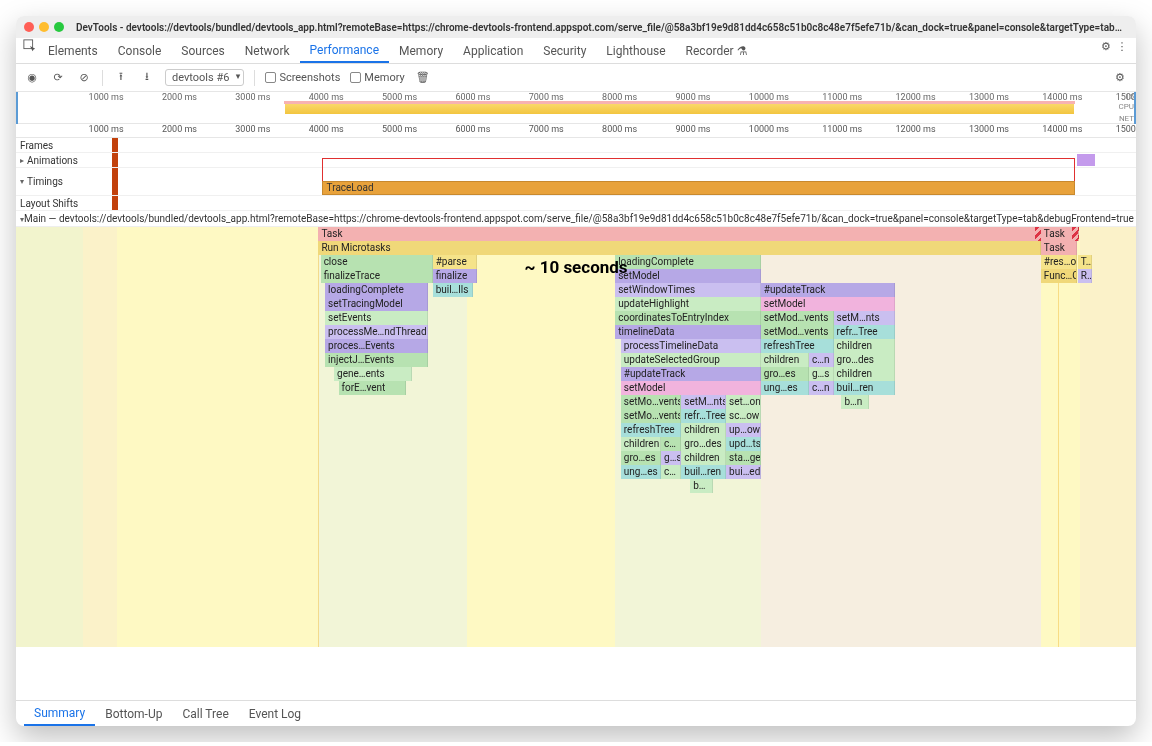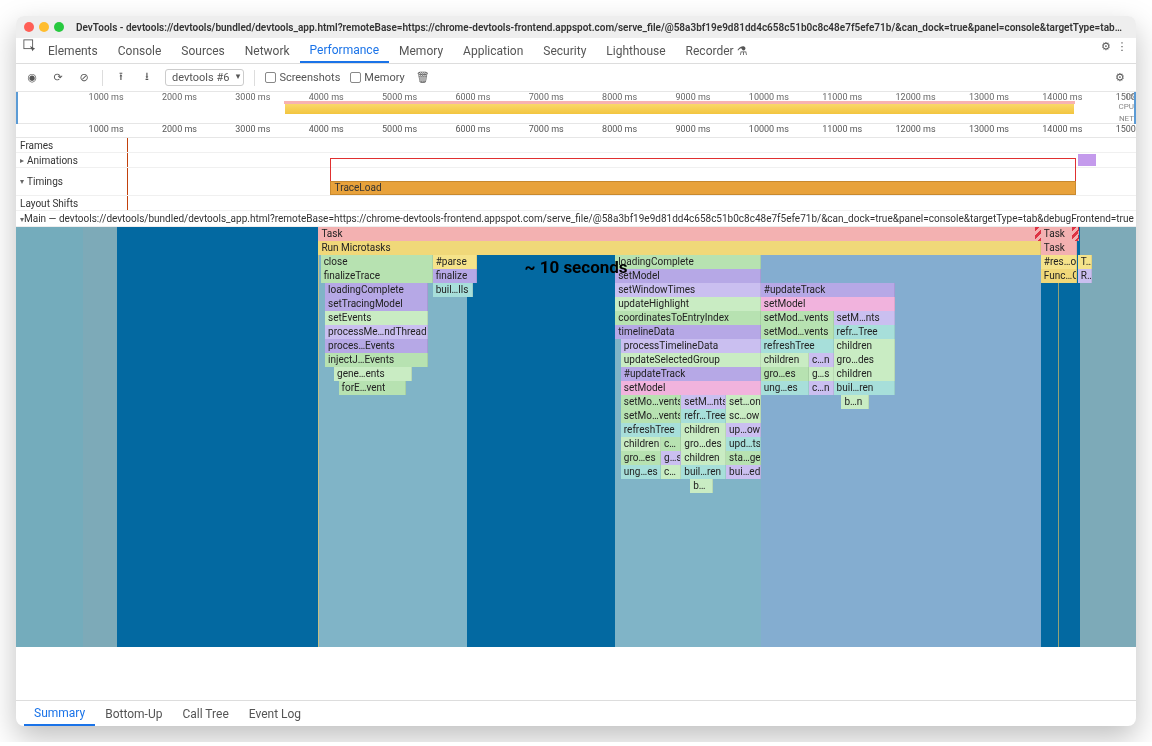--- a/index.html
+++ b/index.html
@@ -27,34 +27,34 @@
   .overview .strip{position:absolute;left:24%;right:5.5%;top:12px;height:10px;background:linear-gradient(#fad86a,#f2c53f);}
   .overview .strip::before{content:"";position:absolute;left:-1px;right:-1px;top:-3px;height:3px;background:#f7b2b2;}
   .overview .handles{position:absolute;left:0;right:0;top:0;height:32px;border-left:2px solid #5b9bd5;border-right:2px solid #5b9bd5;}
   .ov-lab{position:absolute;right:2px;font-size:8px;color:#888;text-align:right;}
   
   .ruler2{height:14px;border-bottom:1px solid #e6e6e6;position:relative;font-size:9px;color:#555;}
   .tick{position:absolute;top:0;white-space:nowrap;margin-left:39px;}
 
   .tracks{position:relative;background:#fff;}
   .trk{height:15px;border-bottom:1px solid #f0f0f0;position:relative;display:flex;}
-  .trk-h{width:112px;flex:none;padding:1px 4px;font-size:10px;color:#333;border-right:1px solid #c2410c;display:flex;align-items:center;gap:3px;white-space:nowrap;overflow:hidden;}
+  .trk-h{width:102px;flex:none;padding:1px 4px;font-size:10px;color:#333;border-right:6px solid #c2410c;display:flex;align-items:center;gap:3px;white-space:nowrap;overflow:hidden;}
   .trk-b{flex:1;position:relative;}
   .tri{font-size:8px;color:#666;}
 
   .frames-hatch{position:absolute;left:62%;right:6%;top:1px;height:12px;background:repeating-linear-gradient(45deg,#f7e26b,#f7e26b 4px,#fff 4px,#fff 8px);border:1px solid #e6c94e;}
   .anim-block{position:absolute;right:4%;top:1px;width:18px;height:12px;background:#c49aec;}
 
   .traceload{position:absolute;left:20%;right:6%;top:0px;height:14px;background:#e8a23b;border:1px solid #c8892e;color:#333;padding-left:4px;font-size:10px;line-height:12px;}
   .traceload-border{position:absolute;left:20%;right:6%;top:-10px;height:26px;border:1.5px solid #e03030;border-bottom:none;}
 
   .annot{position:absolute;left:50%;top:119px;transform:translateX(-50%);font-size:17px;font-weight:700;color:#000;z-index:30;}
 
   .main-header{font-size:10px;padding:2px 4px;border-bottom:1px solid #eee;color:#333;white-space:nowrap;overflow:hidden;}
-  .flame{position:relative;height:420px;background:#0369a1;overflow:hidden;}
+  .flame{position:relative;height:420px;background:#fef9c3;overflow:hidden;}
   .row{position:absolute;height:14px;font-size:10px;line-height:13px;padding:0 3px;overflow:hidden;white-space:nowrap;color:#222;border-right:1px solid rgba(0,0,0,.08);}
   
   
   .c-task{background:#f3b1b1;} .c-task-stripe{background:repeating-linear-gradient(135deg,#d34,#d34 3px,#f3b1b1 3px,#f3b1b1 6px);}
   .c-micro{background:#f0d879;}
   .c-grn{background:#b7e2b1;}
   .c-grn2{background:#c9ecc3;}
   .c-pur{background:#b6a8e6;}
   .c-pur2{background:#cabff0;}
   .c-yel{background:#f5e38a;}

